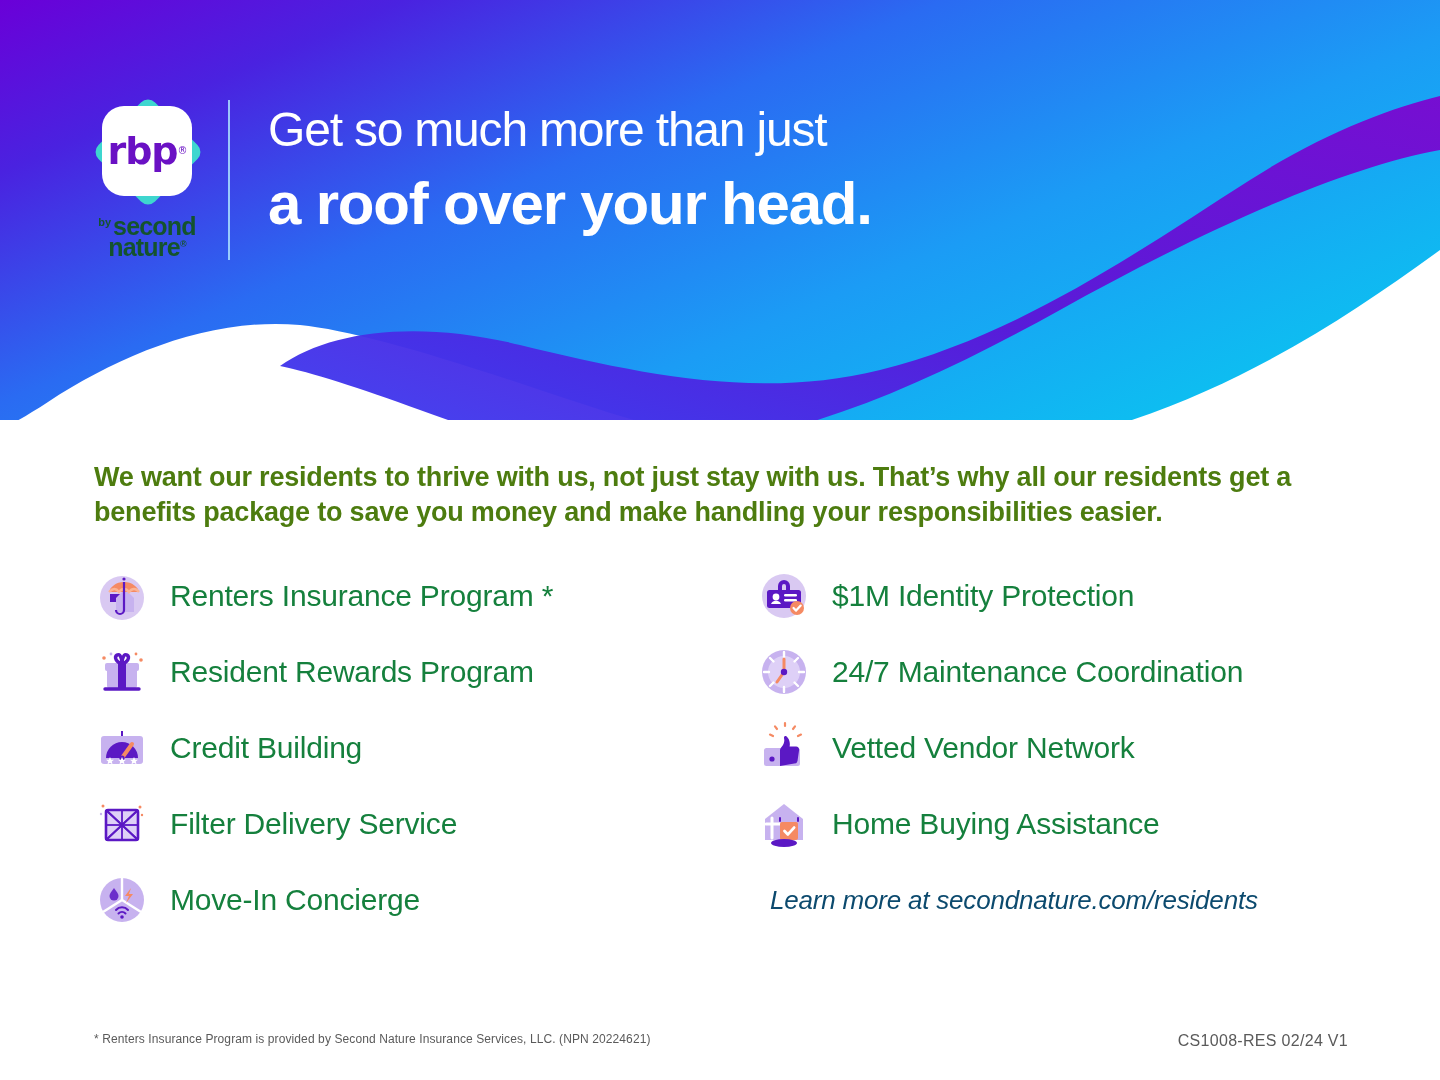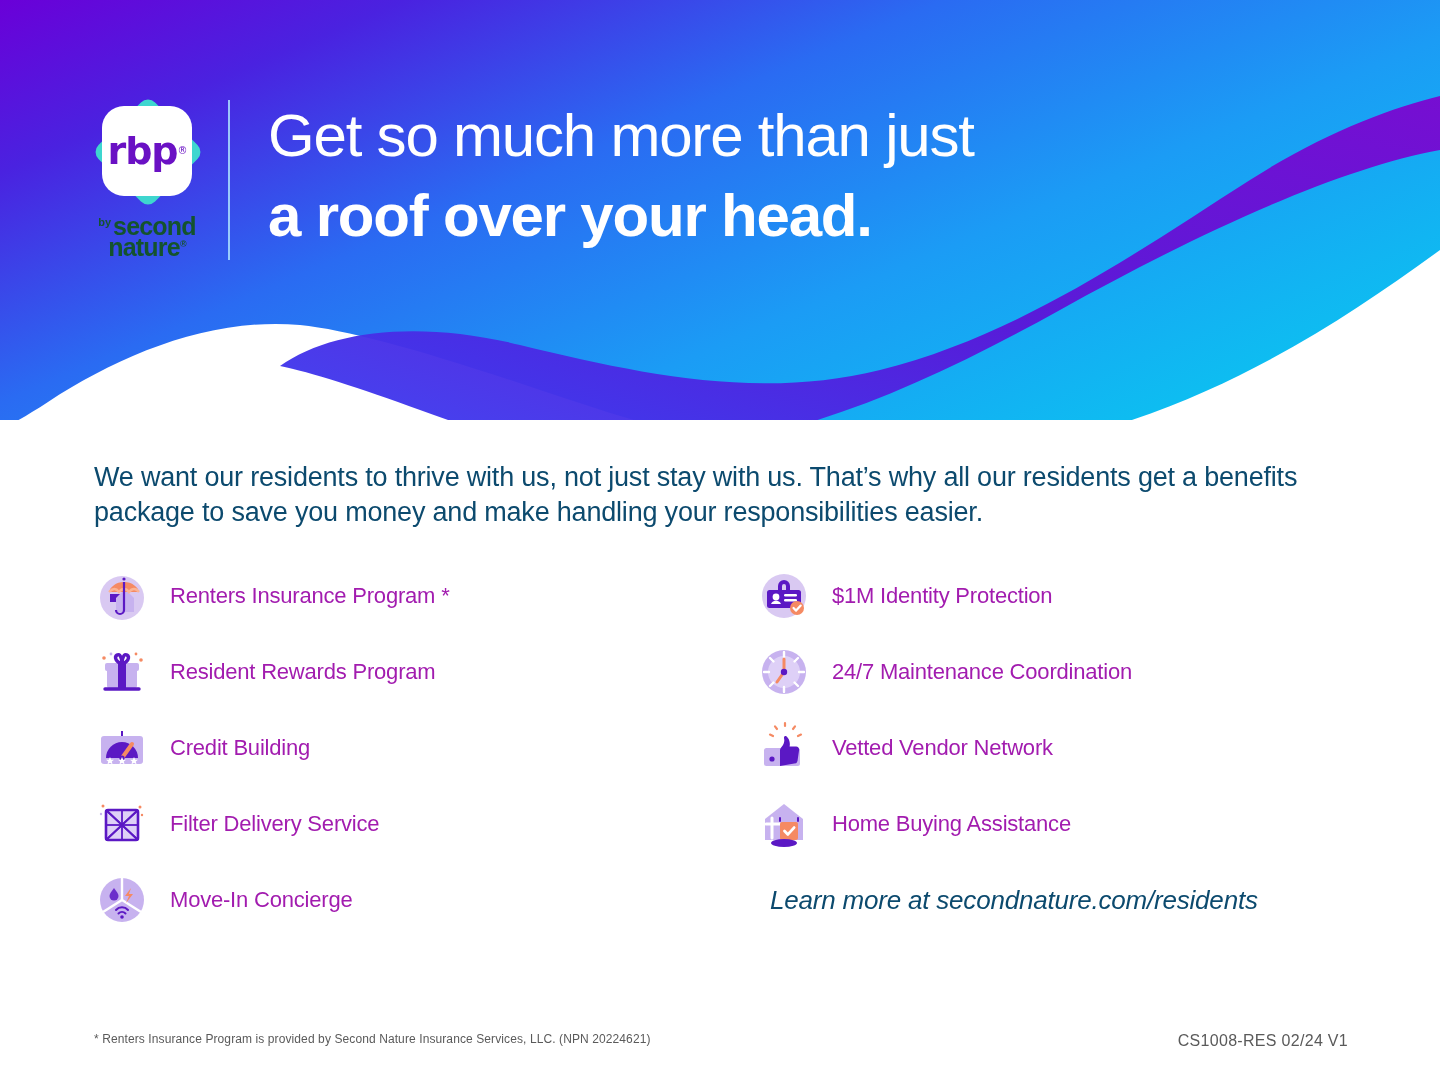--- a/index.html
+++ b/index.html
@@ -63,49 +63,49 @@
     position:absolute; left:228px; top:100px; width:2px; height:160px;
     background:rgba(170,225,255,0.85);
   }
 
   
   .headline {
     position:absolute; left:268px; top:106px; width:1000px;
     color:#ffffff; line-height:1.0;
   }
   .headline .l1 {
-    display:block; font-size:60px; font-weight:400; letter-spacing:-1.2px;
+    display:block; font-size:48px; font-weight:400; letter-spacing:-1.2px;
   }
   .headline .l2 {
     display:block; font-size:60px; font-weight:bold; letter-spacing:-1.2px;
     margin-top:20px;
   }
 
   
   .intro {
     position:absolute; left:94px; top:460px; width:1230px;
-    font-size:27px; line-height:1.28; color:#0c4a6e; letter-spacing:-0.2px;
+    font-size:27px; line-height:1.28; color:#4d7c0f; letter-spacing:-0.2px;font-weight:bold;
   }
 
   .columns {
     position:absolute; left:94px; top:558px; width:1260px; height:380px;
   }
   .col { position:absolute; top:0; }
   .col-left  { left:0;    width:620px; }
   .col-right { left:662px; width:600px; }
 
   .benefit {
     position:relative; height:76px; display:flex; align-items:center;
   }
   .benefit .ico {
     width:56px; height:56px; flex:0 0 56px; position:relative;
     margin-right:20px;
   }
   .benefit .lbl {
-    font-size:22px; color:#a21caf; letter-spacing:-0.2px; white-space:nowrap;
+    font-size:30px; color:#15803d; letter-spacing:-0.2px; white-space:nowrap;
   }
 
   .learnmore {
     position:relative; height:76px; display:flex; align-items:center;
     padding-left:14px;
   }
   .learnmore span {
     font-size:26px; font-style:italic; color:#0c4a6e; letter-spacing:-0.2px;text-align:center;
   }
 

